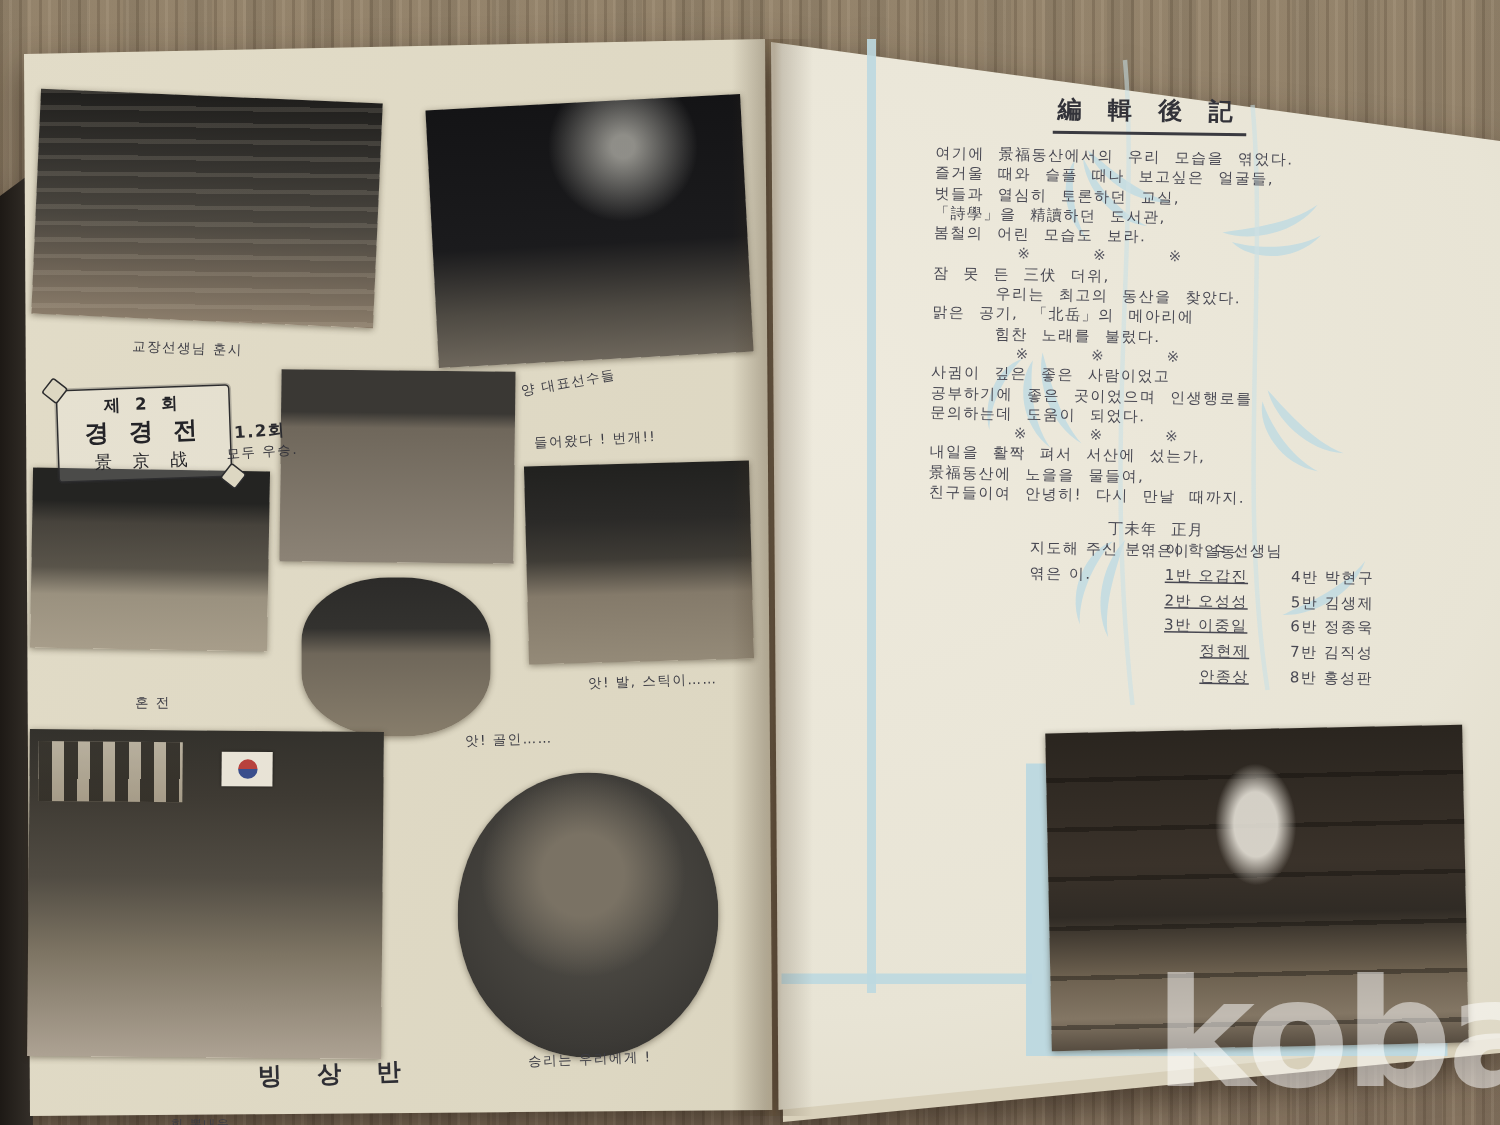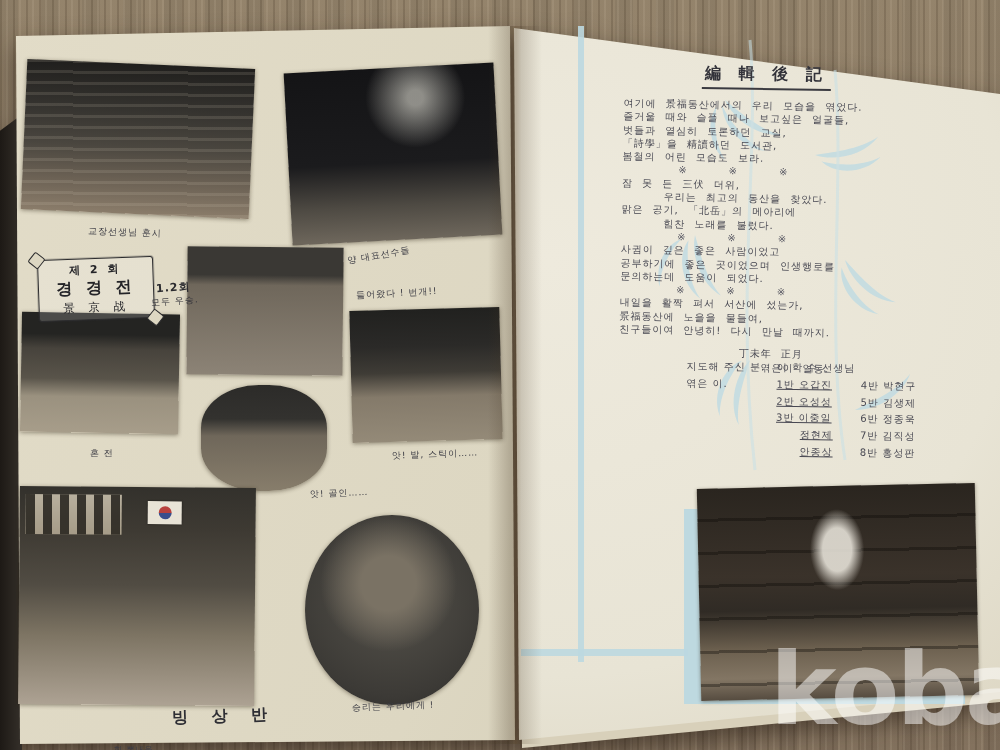--- a/index.html
+++ b/index.html
@@ -160,21 +160,21 @@
       <div class="em1">제 2 회</div>
       <div class="em2">경 경 전</div>
       <div class="em3">景 京 战</div>
     </div>
     <div class="em-note1">1.2회</div>
     <div class="em-note2">모두 우승.</div>
 
     <div class="cap" style="left:88px;top:226px;transform:rotate(2deg);">교장선생님  훈시</div>
     <div class="cap" style="left:347px;top:249px;transform:rotate(-10deg);">양  대표선수들</div>
     <div class="cap" style="left:356px;top:287px;transform:rotate(-3deg);">들어왔다 !  번개!!</div>
-    <div class="cap" style="left:90px;top:447px;">혼  전</div>
+    <div class="cap" style="left:90px;top:462px;">혼  전</div>
     <div class="cap" style="left:310px;top:487px;transform:rotate(-2deg);">앗!  골인……</div>
     <div class="cap" style="left:392px;top:448px;transform:rotate(-2deg);">앗!  발, 스틱이……</div>
     <div class="cap" style="left:114px;top:744px;font-size:8px;">힘 뽐내을</div>
     <div class="cap-big" style="left:172px;top:706px;transform:rotate(-2deg);">빙 상 반</div>
     <div class="cap" style="left:352px;top:700px;transform:rotate(-2deg);">승리는  우리에게 !</div>
 
     <div class="rp-title">編 輯 後 記</div>
 
     <div class="poem">
       <div class="pl">여기에 景福동산에서의 우리 모습을 엮었다.</div>

